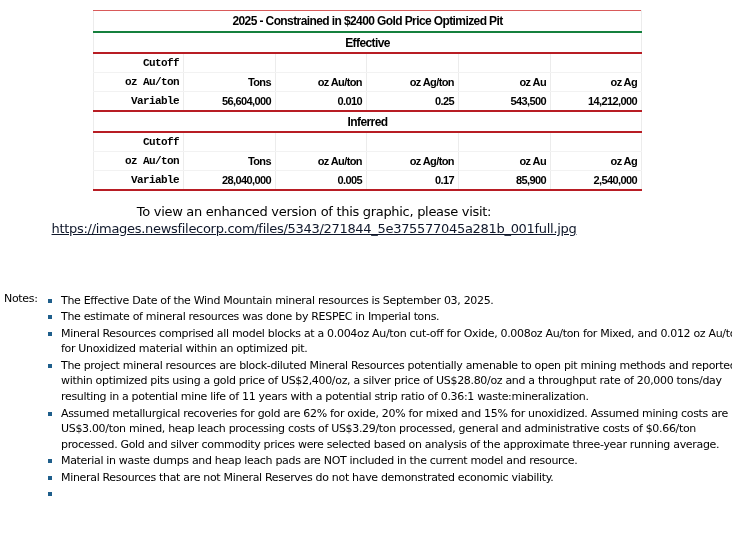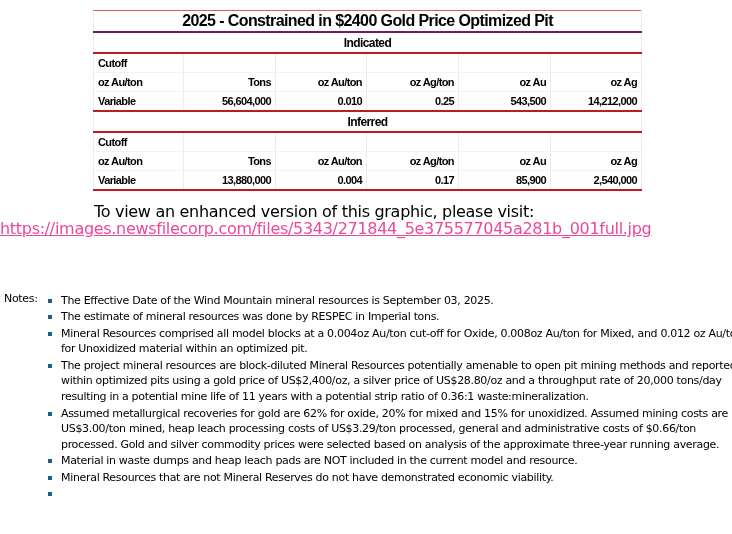--- a/index.html
+++ b/index.html
@@ -31,50 +31,50 @@
       height: 18px;
       padding: 0 4px;
       border-left: 1px solid #ececec;
       border-right: 1px solid #ececec;
       border-top: 1px solid #f2f2f2;
       border-bottom: 1px solid #f2f2f2;
       white-space: nowrap;
       text-align: right;
       line-height: 18px;
     }
-    .res-table td.c0 { text-align: left; }
+    .res-table td.c0 { text-align: right; font-family: Liberation Mono, monospace; }
     .res-table tr.title td {
       text-align: center;
       border-top: 1px solid #d95a5a;
-      border-bottom: 2px solid #701a75;
+      border-bottom: 2px solid #15803d;
       height: 20px;
-      font-size: 16px;
+      font-size: 12px;
     }
     .res-table tr.section td {
       text-align: center;
       border-bottom: 2px solid #b81d24;
       height: 19px;
       font-size: 12px;
     }
     .res-table tr.last td {
       border-bottom: 2px solid #b81d24;
     }
     .caption {
       position: absolute;
       top: 203px;
       left: 0;
       width: 628px;
       text-align: center;
       font-family: "DejaVu Sans", sans-serif;
-      font-size: 16px;
+      font-size: 13px;
       line-height: 17px;
       letter-spacing: -0.3px;
     }
     .caption a {
-      color: #ec4899;
+      color: #0f172a;
       text-decoration: underline;
     }
     .notes-label {
       position: absolute;
       top: 250px;
       left: 4px;
       font-size: 11px;
       letter-spacing: -0.3px;
       margin-top: 42px;
     }
@@ -115,21 +115,21 @@
       <col style="width:92px">
       <col style="width:92px">
       <col style="width:91px">
   </colgroup>
   <tbody>
     <tr class="title">
       <td colspan="6">2025 - Constrained in $2400 Gold Price Optimized Pit</td>
     </tr>
 
     <tr class="section">
-      <td colspan="6">Indicated</td>
+      <td colspan="6">Effective</td>
     </tr>
     <tr>
       <td class="c0">Cutoff</td>
       <td></td>
       <td></td>
       <td></td>
       <td></td>
       <td></td>
     </tr>
     <tr>
@@ -163,22 +163,22 @@
     <tr>
       <td class="c0">oz Au/ton</td>
       <td>Tons</td>
       <td>oz Au/ton</td>
       <td>oz Ag/ton</td>
       <td>oz Au</td>
       <td>oz Ag</td>
     </tr>
     <tr class="last">
       <td class="c0">Variable</td>
-      <td>13,880,000</td>
-      <td>0.004</td>
+      <td>28,040,000</td>
+      <td>0.005</td>
       <td>0.17</td>
       <td>85,900</td>
       <td>2,540,000</td>
     </tr>
   </tbody>
 </table>
 
 <div class="caption">
   <div>To view an enhanced version of this graphic, please visit:</div>
   <a href="#">https://images.newsfilecorp.com/files/5343/271844_5e375577045a281b_001full.jpg</a>

